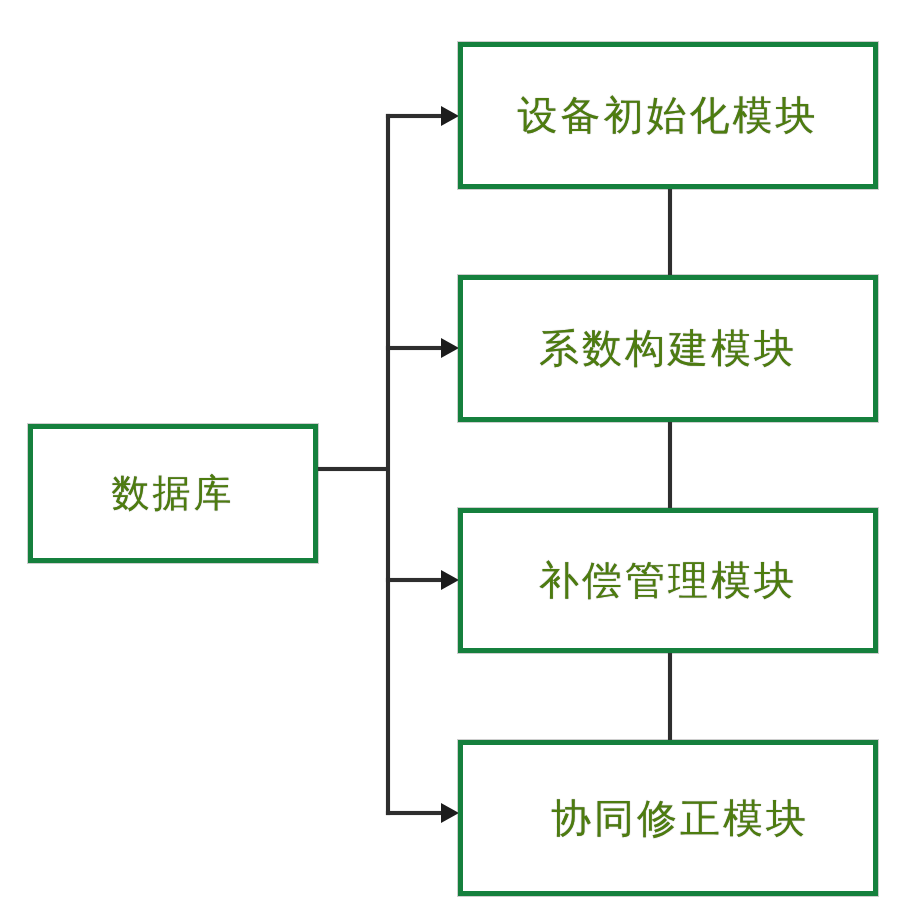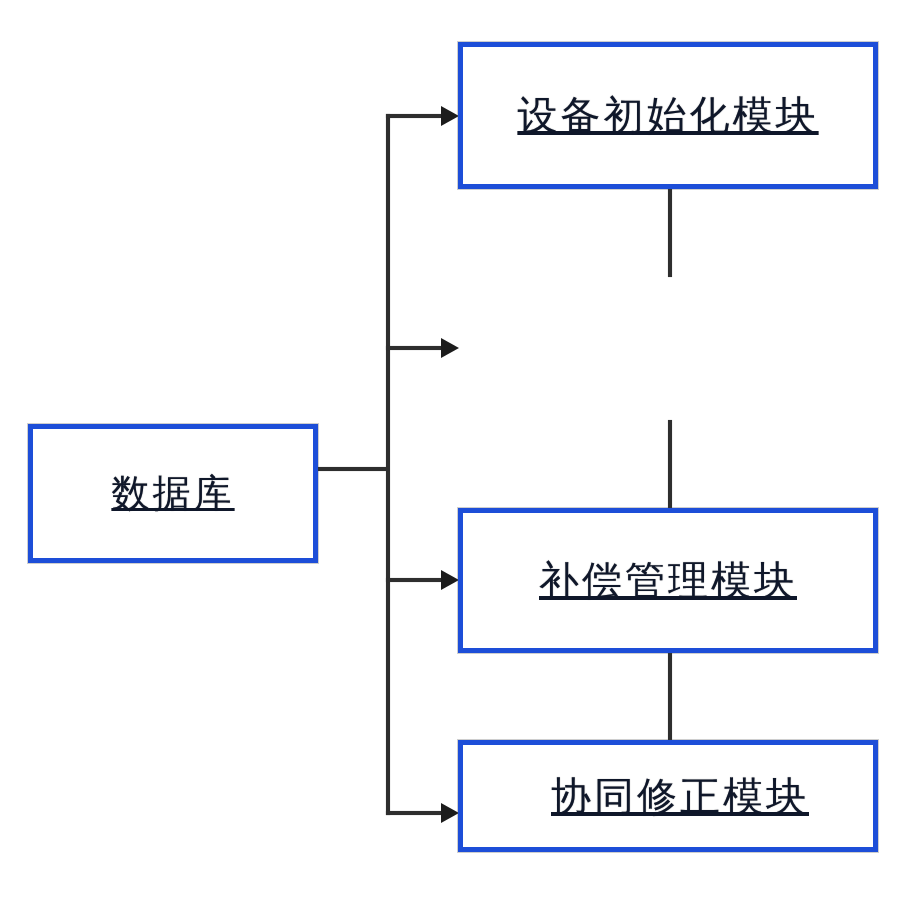--- a/index.html
+++ b/index.html
@@ -11,37 +11,36 @@
     position: relative;
     width: 917px;
     height: 915px;
     background: #ffffff;
     font-family: "Liberation Sans", "DejaVu Sans", sans-serif;
     overflow: hidden;
   }
   .box {
     position: absolute;
     box-sizing: border-box;
-    border: 5px solid #1d4ed8;
+    border: 5px solid #15803d;
     background: #ffffff;
     display: flex;
     align-items: center;
     justify-content: center;
     font-size: 40px;
     letter-spacing: 3px;
-    color: #0f172a;
+    color: #4d7c0f;
     text-shadow: 0 0 1px rgba(20,20,20,0.55);
     box-shadow: 0 0 0 1px rgba(60,60,60,0.25);
-    text-decoration: underline;
   }
   #db-box   { left: 28px;  top: 400px; width: 290px; height: 139px; font-size: 38px; margin-top: 24px; }
   #m1-box   { left: 458px; top: 42px;  width: 420px; height: 147px; }
   #m2-box   { left: 458px; top: 275px; width: 420px; height: 147px; }
   #m3-box   { left: 458px; top: 508px; width: 420px; height: 145px; }
-  #m4-box   { left: 458px; top: 740px; width: 420px; height: 112px; padding-left: 24px; }
+  #m4-box   { left: 458px; top: 740px; width: 420px; height: 156px; padding-left: 24px; }
 
   .line {
     position: absolute;
     background: #2e2e2e;
     box-shadow: 0 0 1px rgba(40,40,40,0.6);
   }
   
   #trunk    { left: 386px; top: 114px; width: 4px;  height: 701px; }
   
   #feed     { left: 317px; top: 467px; width: 71px; height: 4px; }
@@ -89,20 +88,23 @@
   <div class="arrow-right" id="arrow4"></div>
 
   <div class="box" id="db-box">
     <span>数据库</span>
   </div>
 
   <div class="box" id="m1-box">
     <span>设备初始化模块</span>
   </div>
 
+  <div class="box" id="m2-box">
+    <span>系数构建模块</span>
+  </div>
 
   <div class="box" id="m3-box">
     <span>补偿管理模块</span>
   </div>
 
   <div class="box" id="m4-box">
     <span>协同修正模块</span>
   </div>
 
 </div>

